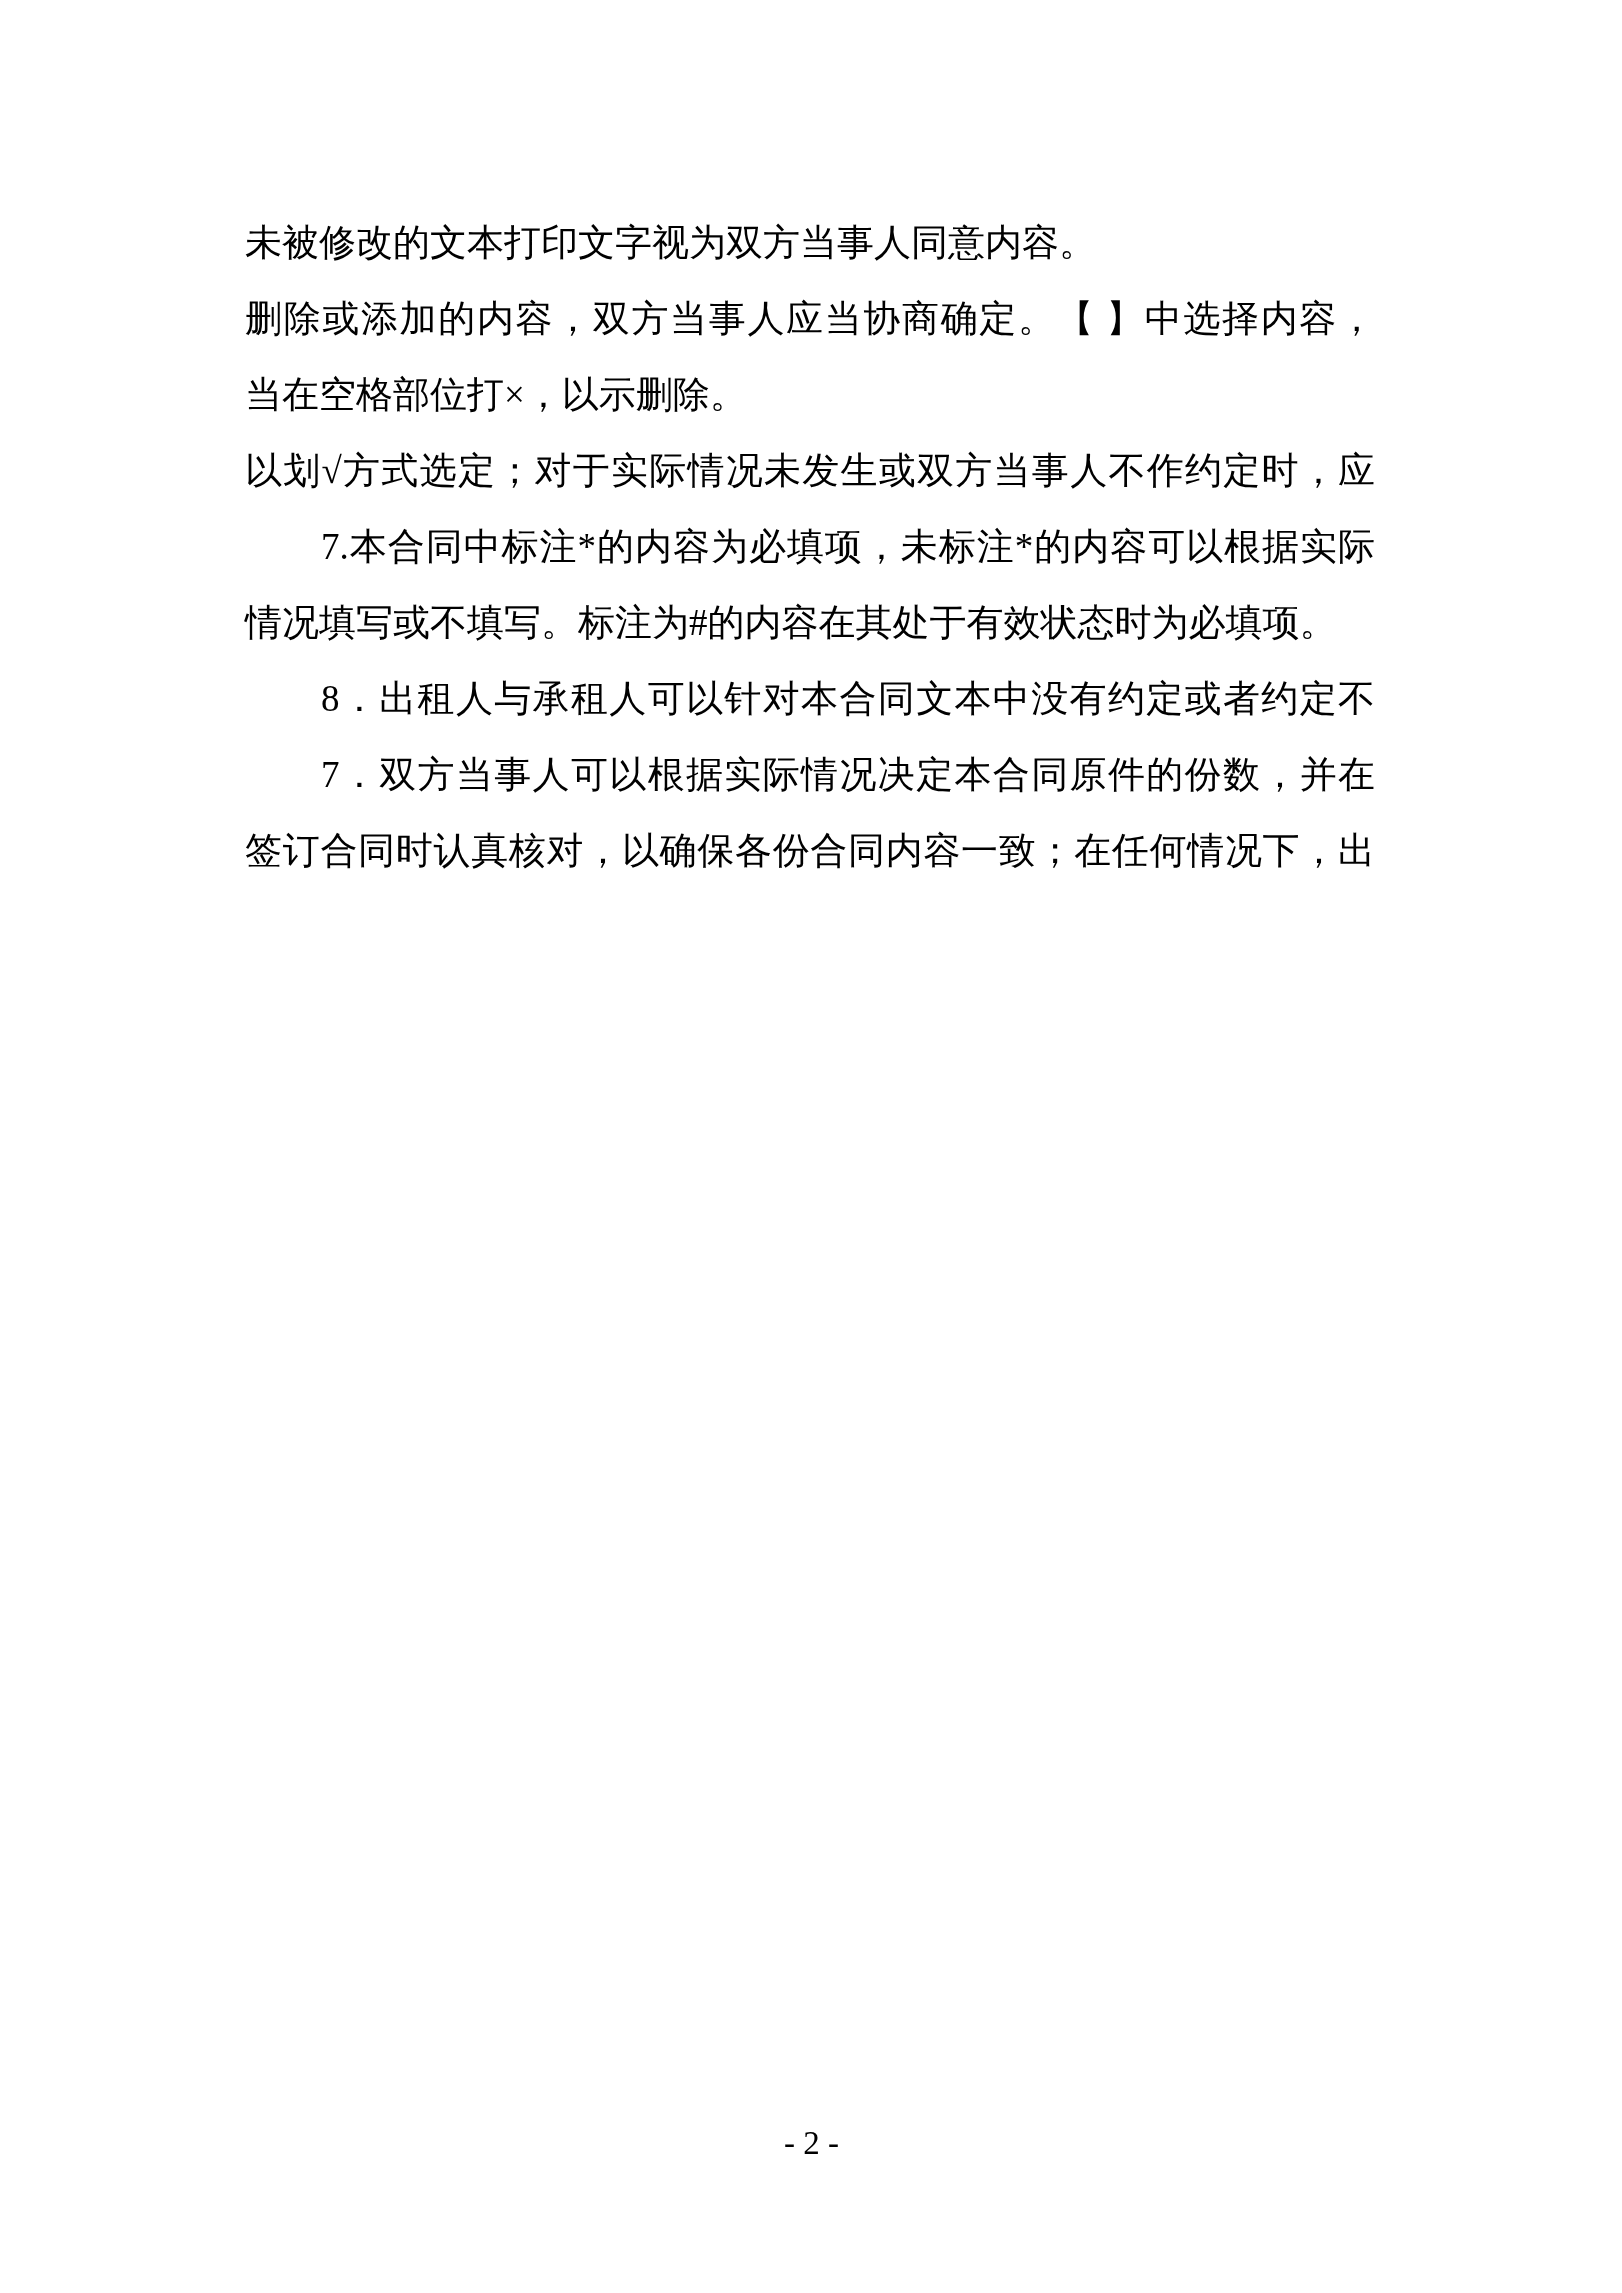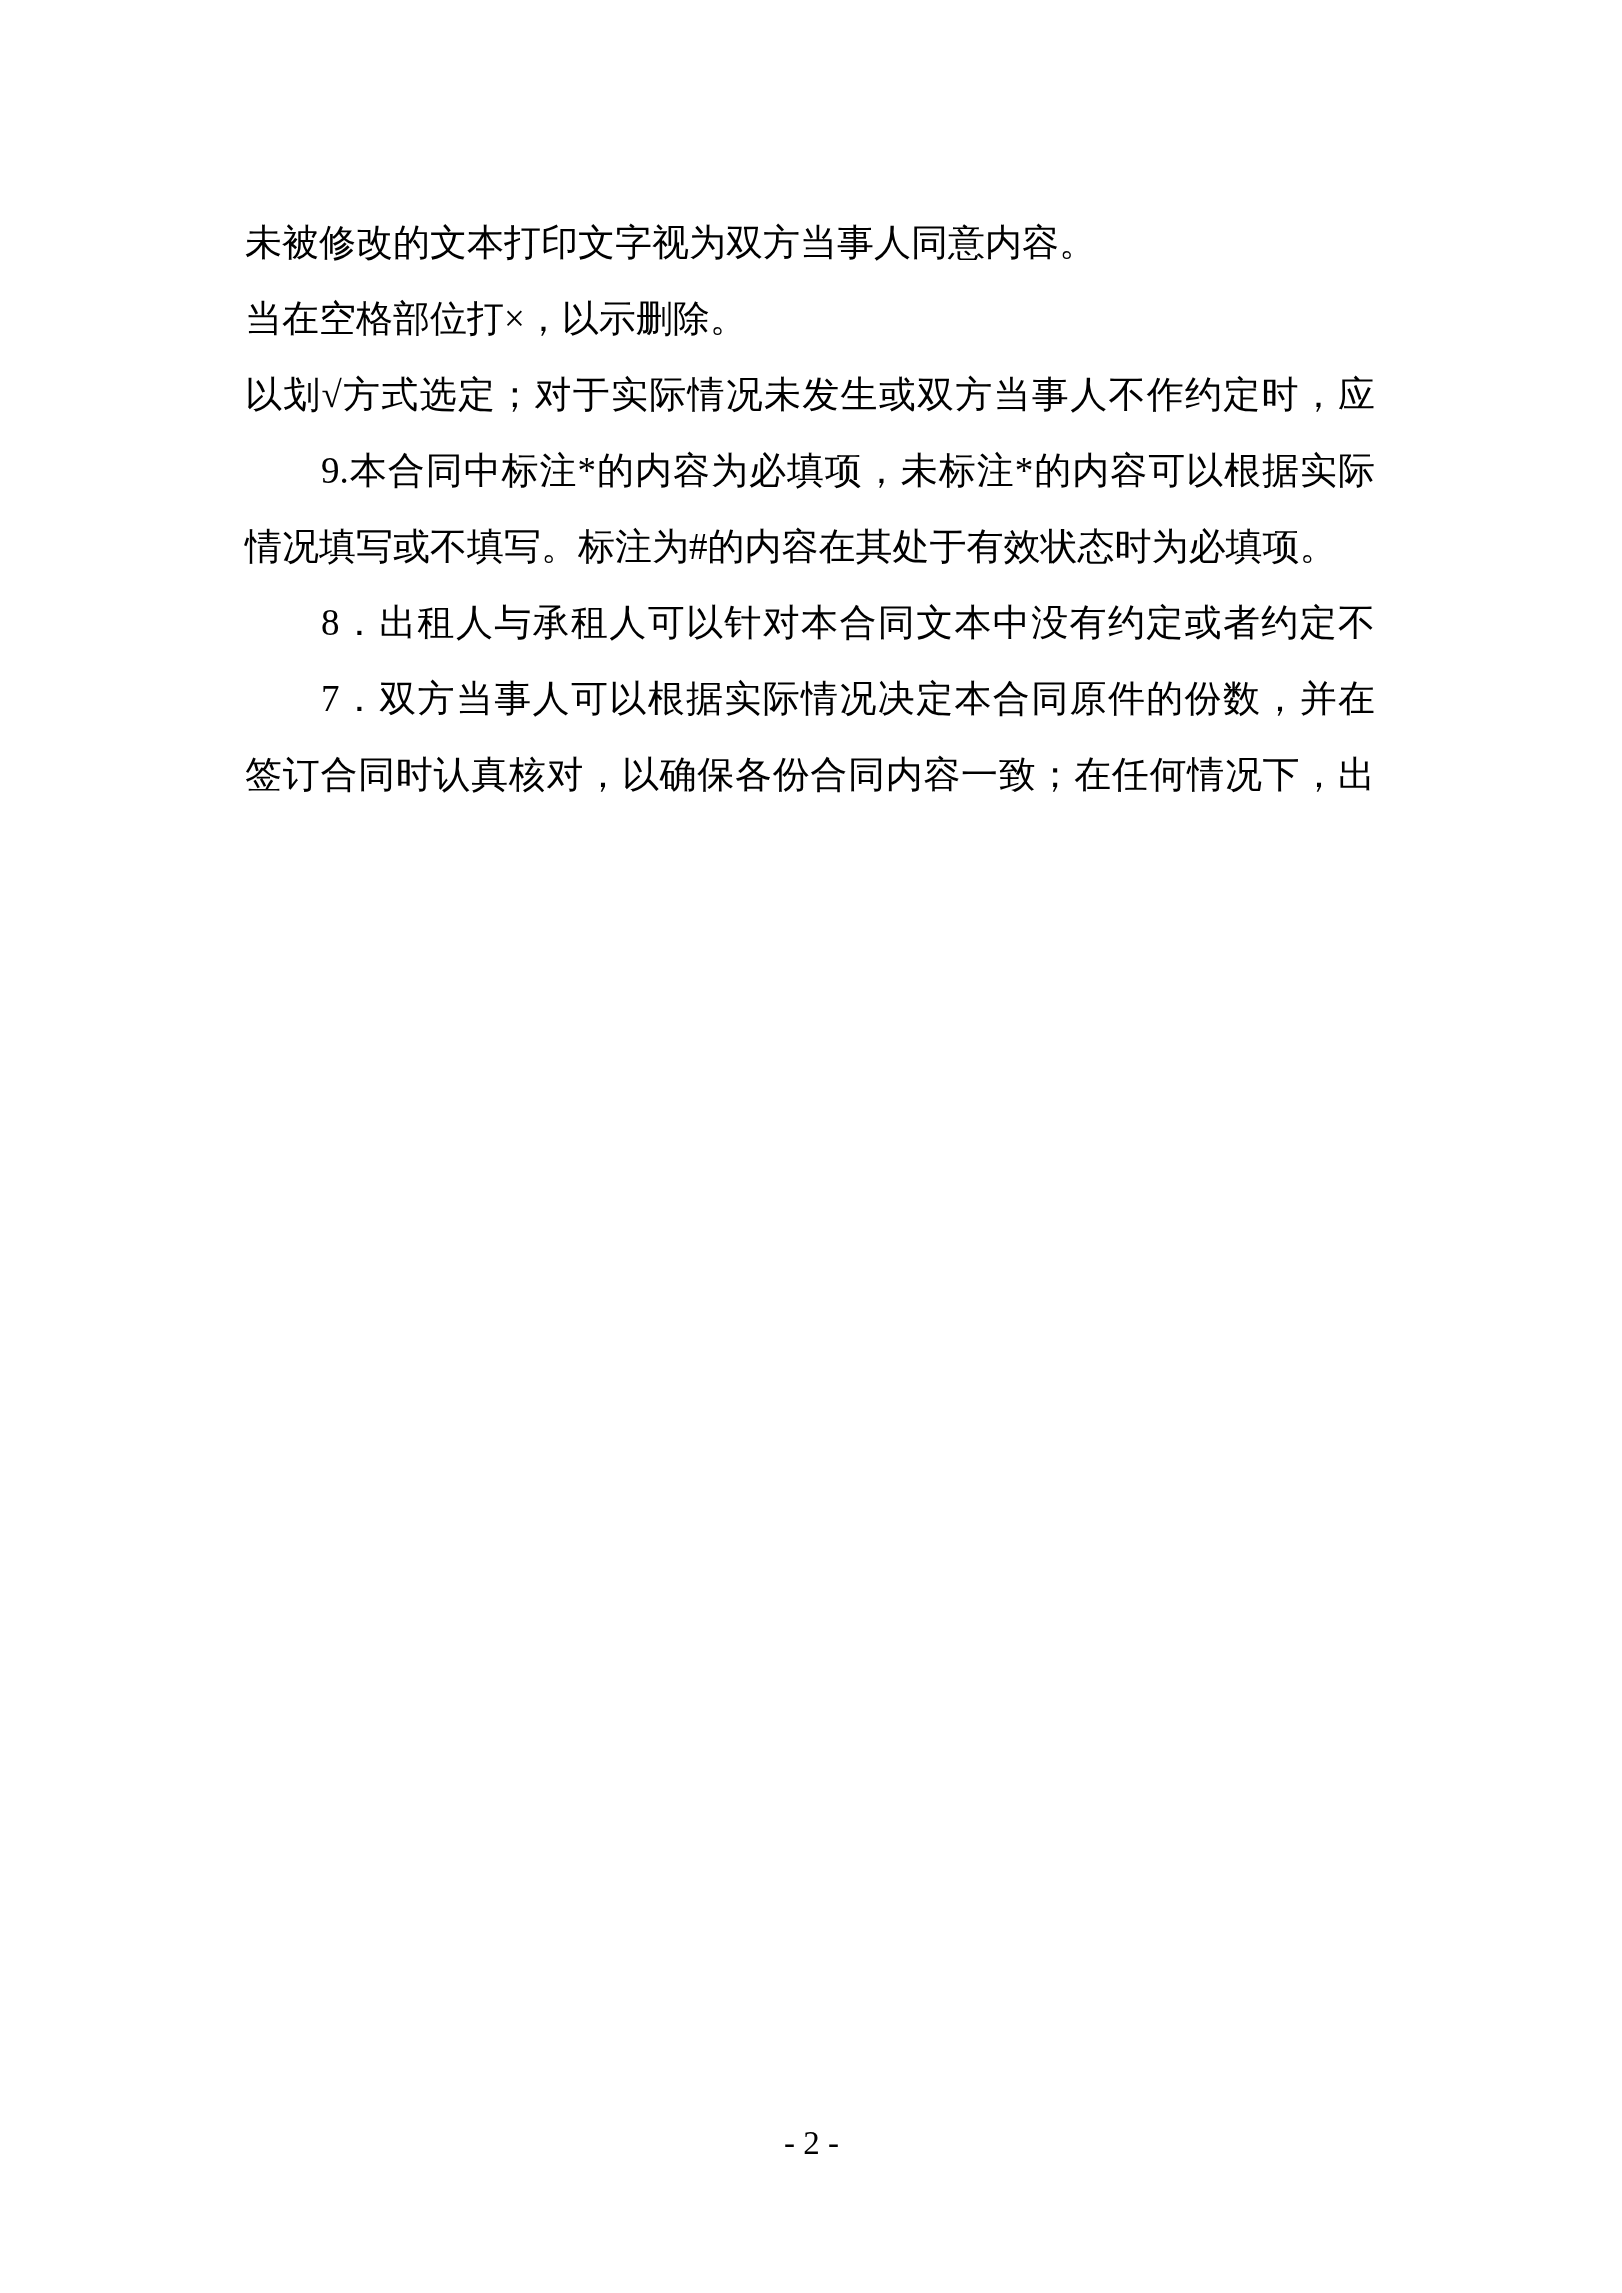--- a/index.html
+++ b/index.html
@@ -50,23 +50,24 @@
     line-height: 44px;
     color: #000000;
   }
 </style>
 </head>
 <body>
 
 <div class="page">
   <div class="text-block">
     <div class="line">未被修改的文本打印文字视为双方当事人同意内容。</div>
+    <div class="line j">删除或添加的内容，双方当事人应当协商确定。【 】中选择内容，</div>
     <div class="line">当在空格部位打×，以示删除。</div>
     <div class="line j">以划√方式选定；对于实际情况未发生或双方当事人不作约定时，应</div>
-    <div class="line ind j">9.本合同中标注*的内容为必填项，未标注*的内容可以根据实际</div>
+    <div class="line ind j">7.本合同中标注*的内容为必填项，未标注*的内容可以根据实际</div>
     <div class="line">情况填写或不填写。标注为#的内容在其处于有效状态时为必填项。</div>
     <div class="line ind j">8．出租人与承租人可以针对本合同文本中没有约定或者约定不</div>
     <div class="line ind j">7．双方当事人可以根据实际情况决定本合同原件的份数，并在</div>
     <div class="line j">签订合同时认真核对，以确保各份合同内容一致；在任何情况下，出</div>
   </div>
   <div class="footer">- 2 -</div>
 </div>
 
 
 </body></html>

